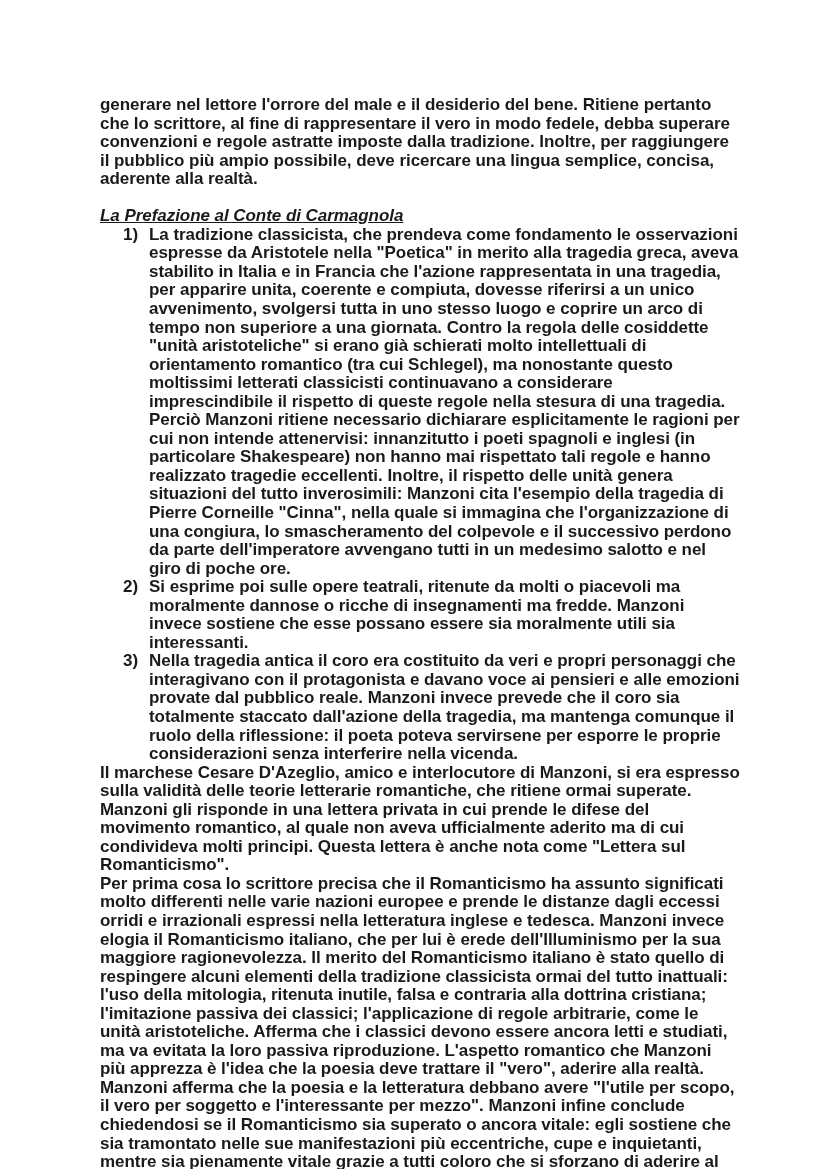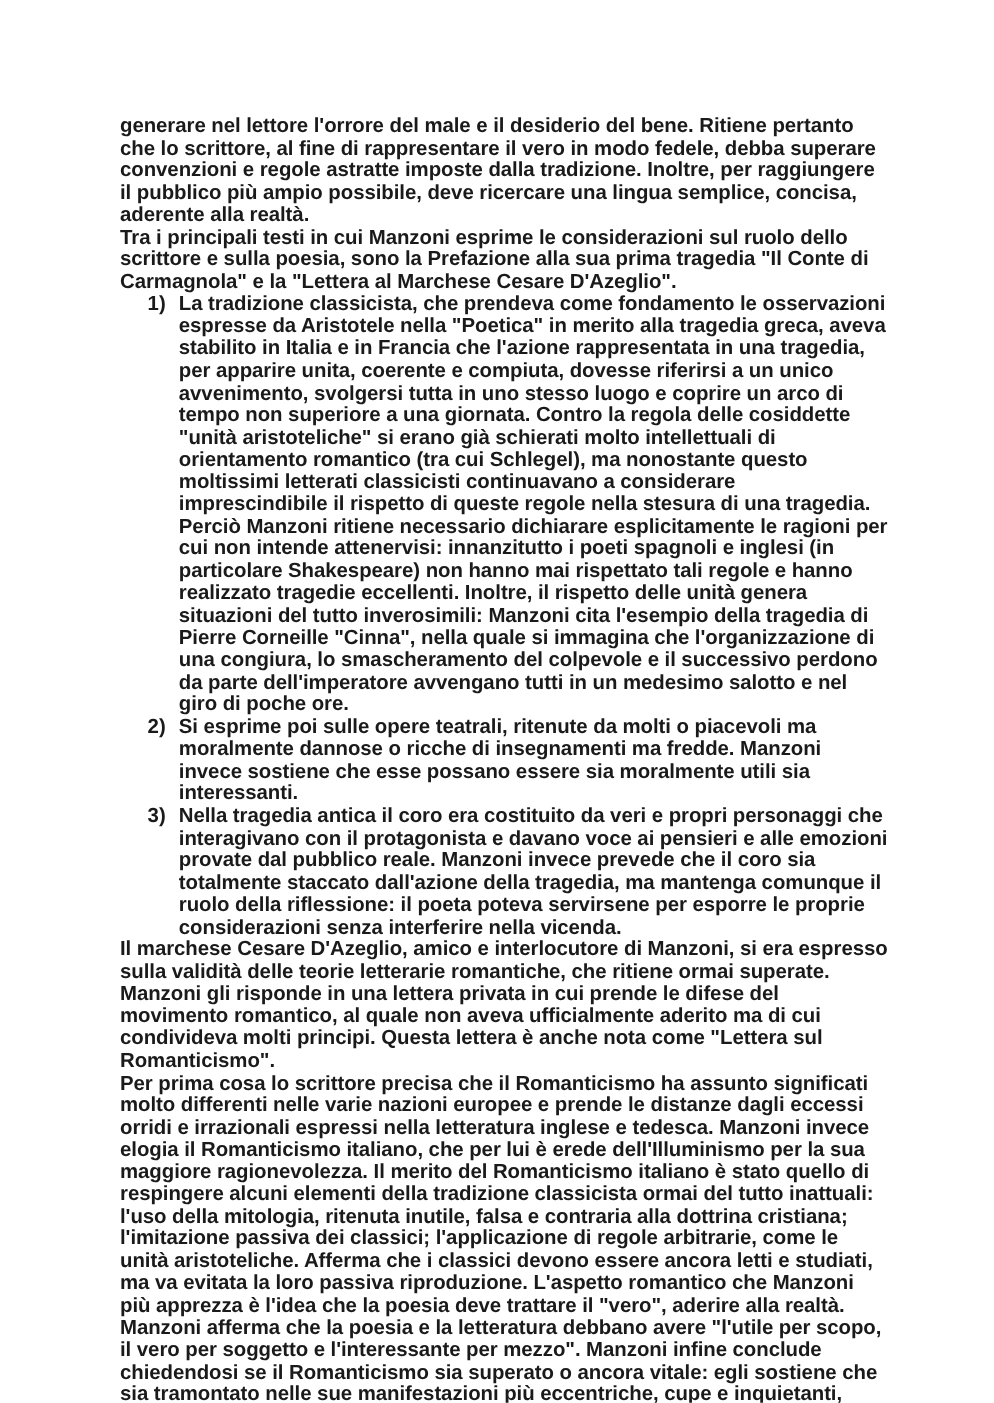--- a/index.html
+++ b/index.html
@@ -15,22 +15,22 @@
   .heading { font-style: italic; text-decoration: underline; margin-top: 18.5px; }
   ol { margin: 0; padding: 0; list-style: none; }
   ol li { position: relative; padding-left: 49px; }
   ol li .num { position: absolute; left: 23px; top: 0; }
 </style>
 </head>
 <body>
 
 <div class="page">
   <p>generare nel lettore l'orrore del male e il desiderio del bene. Ritiene pertanto che lo scrittore, al fine di rappresentare il vero in modo fedele, debba superare convenzioni e regole astratte imposte dalla tradizione. Inoltre, per raggiungere il pubblico più ampio possibile, deve ricercare una lingua semplice, concisa, aderente alla realtà.</p>
-  <p>Tra i principali testi in cui Manzoni esprime le considerazioni sul ruolo dello scrittore e sulla poesia, sono la Prefazione alla sua prima tragedia  "Il Conte di Carmagnola" e la "Lettera al Marchese Cesare D'Azeglio".</p>
 
+  <p class="heading">La Prefazione al Conte di Carmagnola</p>
   <ol>
     <li>
       <span class="num">1)</span>
       <span>La tradizione classicista, che prendeva come fondamento le osservazioni espresse da Aristotele nella "Poetica" in merito alla tragedia greca, aveva stabilito in Italia e in Francia che l'azione rappresentata in una tragedia, per apparire unita, coerente e compiuta, dovesse riferirsi a un unico avvenimento, svolgersi tutta in uno stesso luogo e coprire un arco di tempo non superiore a una giornata. Contro la regola delle cosiddette "unità aristoteliche" si erano già schierati molto intellettuali di orientamento romantico (tra cui Schlegel), ma nonostante questo moltissimi letterati classicisti continuavano a considerare imprescindibile il rispetto di queste regole nella stesura di una tragedia. Perciò Manzoni ritiene necessario dichiarare esplicitamente le ragioni per cui non intende attenervisi: innanzitutto i poeti spagnoli e inglesi (in particolare Shakespeare) non hanno mai rispettato tali regole e hanno realizzato tragedie eccellenti. Inoltre, il rispetto delle unità genera situazioni del tutto inverosimili: Manzoni cita l'esempio della tragedia di Pierre Corneille "Cinna", nella quale si immagina che l'organizzazione di una congiura, lo smascheramento del colpevole e il successivo perdono da parte dell'imperatore avvengano tutti in un medesimo salotto e nel giro di poche ore.</span>
     </li>
     <li>
       <span class="num">2)</span>
       <span>Si esprime poi sulle opere teatrali, ritenute da molti o piacevoli ma moralmente dannose o ricche di insegnamenti ma fredde. Manzoni invece sostiene che esse possano essere sia moralmente utili sia interessanti.</span>
     </li>
     <li>

